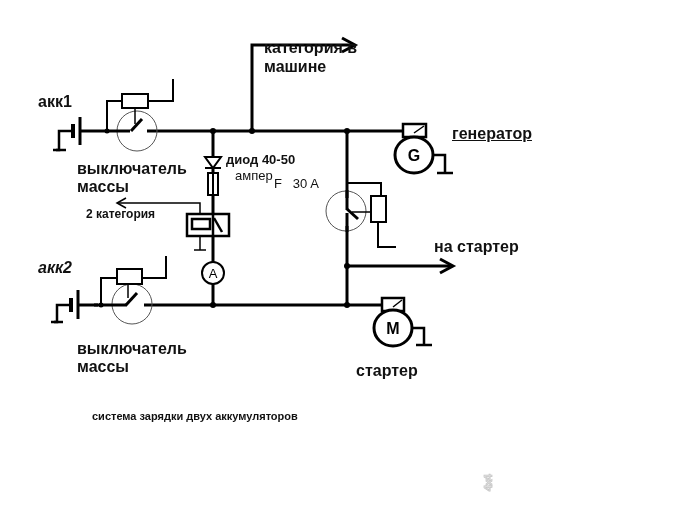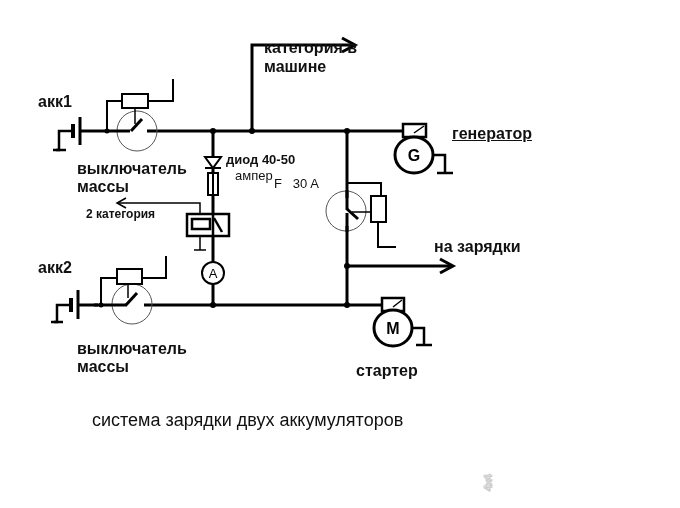--- a/index.html
+++ b/index.html
@@ -2,21 +2,21 @@
 <html><head>
   <meta charset="utf-8">
   <style>
     html, body { margin: 0; padding: 0; background: #ffffff; }
     body { width: 680px; height: 508px; position: relative; overflow: hidden; font-family: "Liberation Sans", sans-serif; }
     svg#diagram { position: absolute; left: 0; top: 0; }
     .lbl { position: absolute; color: #111; font-family: "Liberation Sans", sans-serif; font-weight: bold; white-space: nowrap; line-height: 1.15; }
     .big { font-size: 16px; }
     .med { font-size: 13px; }
     .small { font-size: 12px; }
-    .caption { font-weight: normal; font-size: 18px; text-align: right; }
+    .caption { font-weight: bold; font-size: 11px; text-align: right; }
     .watermark { position: absolute; left: 480px; top: 462px; font-family: "Liberation Sans", sans-serif; font-weight: bold; font-size: 34px; color: #e3e3e3; letter-spacing: -1px; -webkit-text-stroke: 2px #c6c6c6; transform: scaleY(1.05); }
     .watermark .pre { font-size: 11px; display: inline-block; transform: rotate(-90deg); -webkit-text-stroke: 0.7px #c6c6c6; margin-right: -2px; vertical-align: middle; }
   </style>
 </head>
 <body>
 
 <svg id="diagram" width="680" height="508" viewBox="0 0 680 508">
   <g stroke="#000" stroke-width="3" fill="none" stroke-linecap="butt">
 
     <line x1="80" y1="131" x2="98" y2="131"></line>
@@ -131,21 +131,21 @@
     <polyline points="412,328 424,328 424,345" fill="none" stroke="#000" stroke-width="2.5"></polyline>
     <line x1="416" y1="345" x2="432" y2="345" stroke="#000" stroke-width="2.5"></line>
   </g>
 
   <text x="414" y="161" font-family="Liberation Sans, sans-serif" font-weight="bold" font-size="16" text-anchor="middle" fill="#000">G</text>
   <text x="393" y="334" font-family="Liberation Sans, sans-serif" font-weight="bold" font-size="16" text-anchor="middle" fill="#000">M</text>
   <text x="213" y="278" font-family="Liberation Sans, sans-serif" font-size="13" text-anchor="middle" fill="#000">A</text>
 </svg>
 
 <div class="lbl big" style="left:38px; top:93px;">акк1</div>
-<div class="lbl big" style="left:38px; top:259px;">акк2</div>
+<div class="lbl big" style="left:38px; top:259px;font-style:italic;">акк2</div>
 
 <div class="lbl big" style="left:77px; top:160px;">
   <div>выключатель</div>
   <div>массы</div>
 </div>
 <div class="lbl big" style="left:77px; top:340px;">
   <div>выключатель</div>
   <div>массы</div>
 </div>
 
@@ -156,20 +156,20 @@
 
 <div class="lbl med" style="left:226px; top:140px; line-height:1.25;margin-top:12px;">
   <div>диод 40-50</div>
   <div style="padding-left:9px; font-weight:normal;">ампер</div>
 </div>
 <div class="lbl med" style="left:228px; top:177px; font-weight:normal; white-space:pre;margin-left:46px;">F   30 A</div>
 
 <div class="lbl small" style="left:86px; top:208px;">2 категория</div>
 
 <div class="lbl big" style="left:452px; top:125px;text-decoration:underline;">генератор</div>
-<div class="lbl big" style="left:434px; top:238px;">на зарядки</div>
+<div class="lbl big" style="left:434px; top:238px;">на стартер</div>
 <div class="lbl big" style="left:356px; top:362px;">стартер</div>
 
 <div class="lbl caption" style="left:92px; top:410px;">система зарядки двух аккумуляторов</div>
 
 <div class="watermark">
   <span class="pre">4x4</span><span>ПРОТЕКТОР</span>
 </div>
 
 </body></html>

